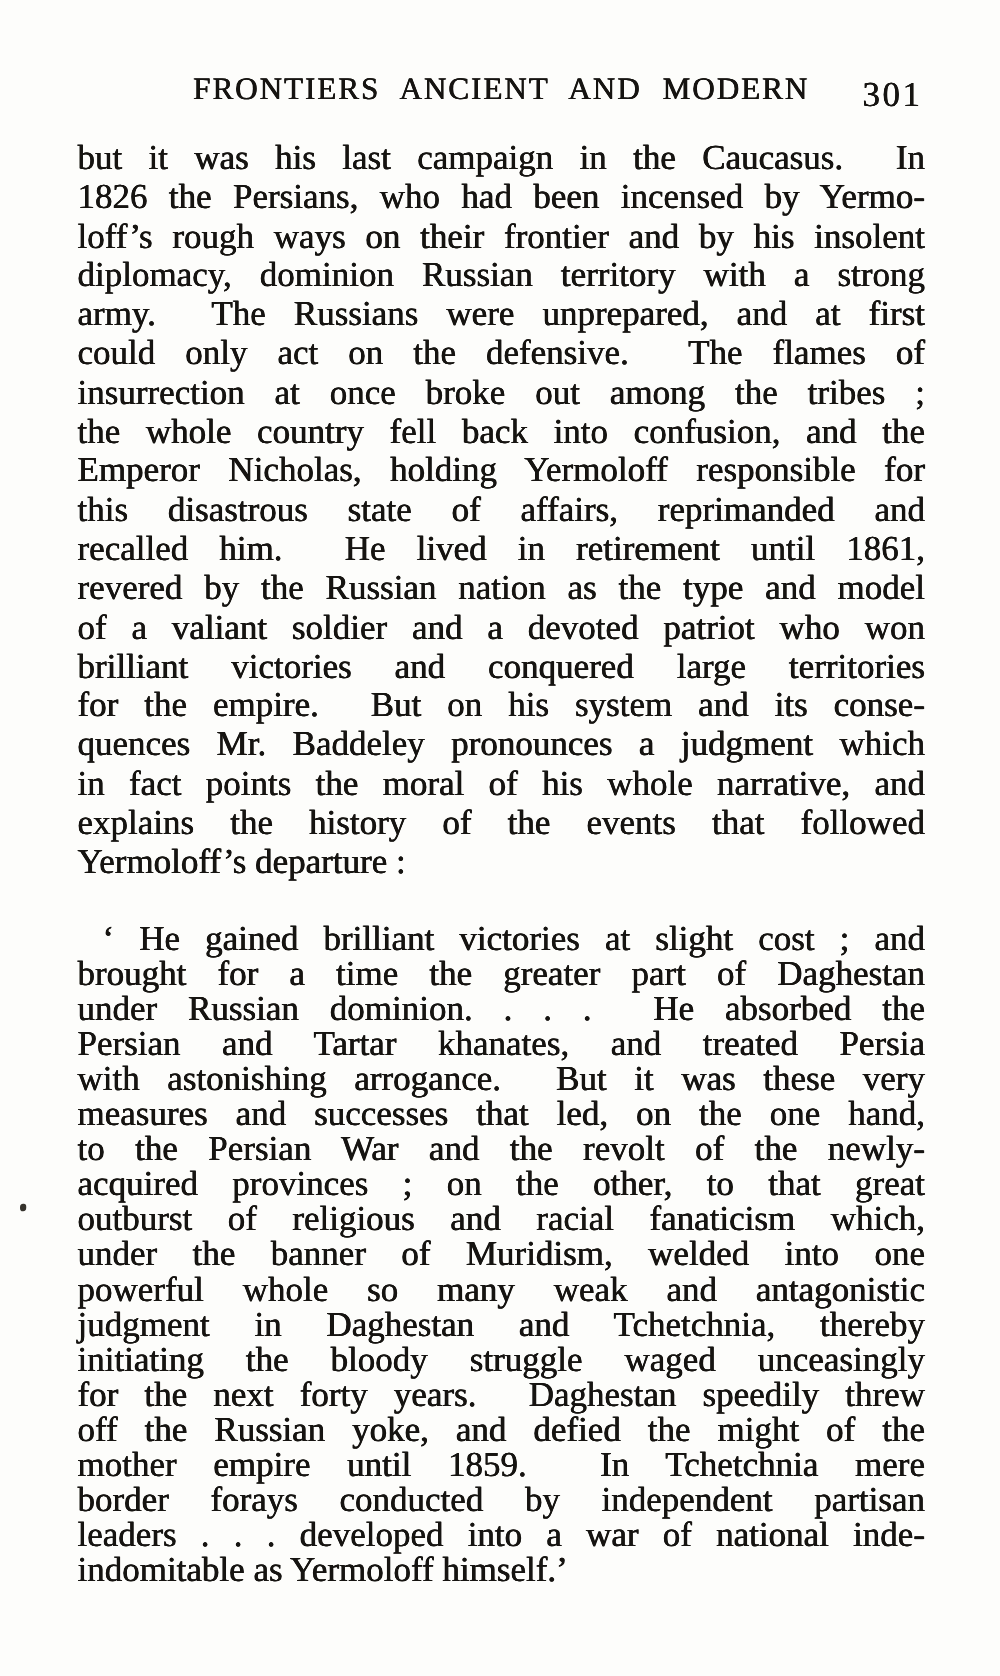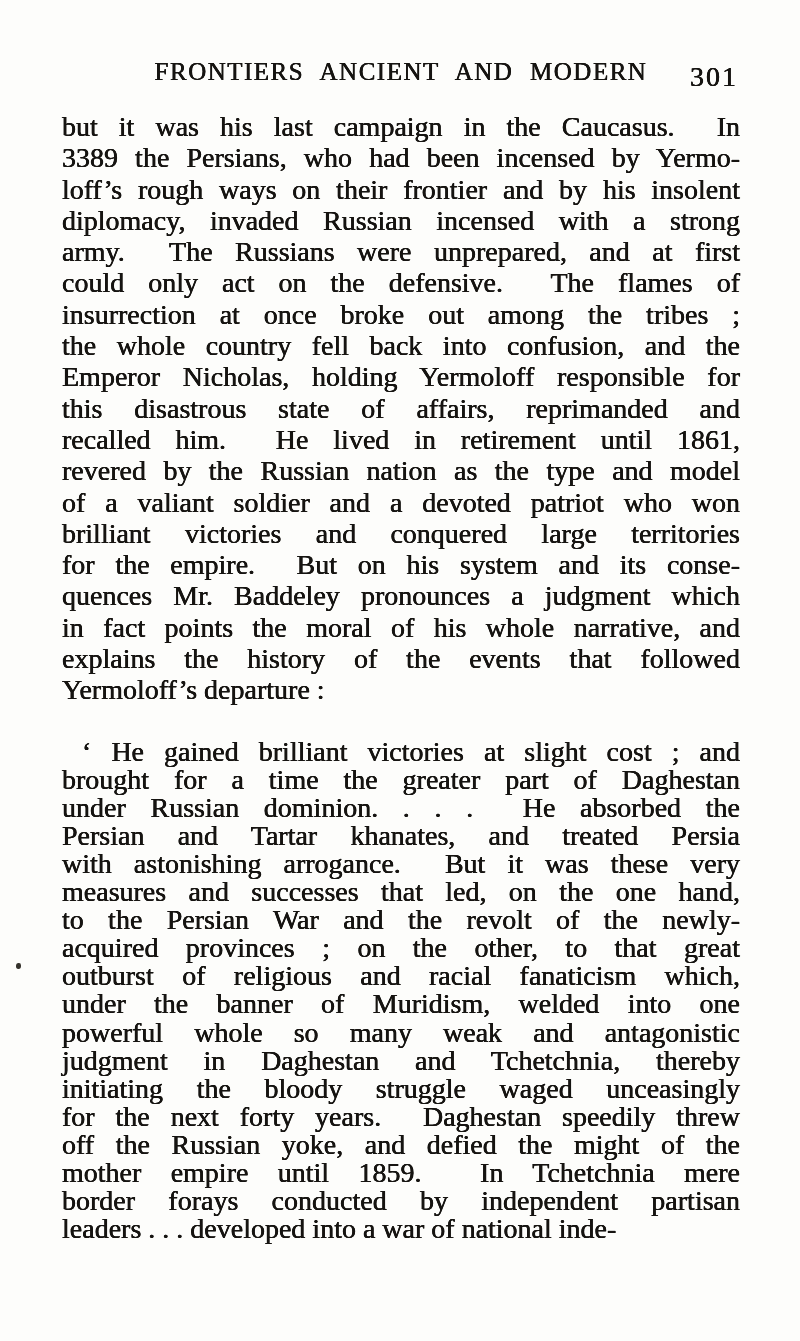--- a/index.html
+++ b/index.html
@@ -83,23 +83,23 @@
 <div class="page">
 
   <div class="running-header">
     <div class="header-title">FRONTIERS ANCIENT AND MODERN</div>
     <div class="page-number">301</div>
   </div>
 
   <div class="text-block">
     <div class="para para1">
         <div class="line">but it was his last campaign in the Caucasus.&nbsp; In</div>
-        <div class="line">3389 the Persians, who had been incensed by Yermo-</div>
+        <div class="line">1826 the Persians, who had been incensed by Yermo-</div>
         <div class="line">loff’s rough ways on their frontier and by his insolent</div>
-        <div class="line">diplomacy, invaded Russian incensed with a strong</div>
+        <div class="line">diplomacy, dominion Russian territory with a strong</div>
         <div class="line">army.&nbsp; The Russians were unprepared, and at first</div>
         <div class="line">could only act on the defensive.&nbsp; The flames of</div>
         <div class="line">insurrection at once broke out among the tribes ;</div>
         <div class="line">the whole country fell back into confusion, and the</div>
         <div class="line">Emperor Nicholas, holding Yermoloff responsible for</div>
         <div class="line">this disastrous state of affairs, reprimanded and</div>
         <div class="line">recalled him.&nbsp; He lived in retirement until 1861,</div>
         <div class="line">revered by the Russian nation as the type and model</div>
         <div class="line">of a valiant soldier and a devoted patriot who won</div>
         <div class="line">brilliant victories and conquered large territories</div>
@@ -121,18 +121,19 @@
         <div class="line">outburst of religious and racial fanaticism which,</div>
         <div class="line">under the banner of Muridism, welded into one</div>
         <div class="line">powerful whole so many weak and antagonistic</div>
         <div class="line">judgment in Daghestan and Tchetchnia, thereby</div>
         <div class="line">initiating the bloody struggle waged unceasingly</div>
         <div class="line">for the next forty years.&nbsp; Daghestan speedily threw</div>
         <div class="line">off the Russian yoke, and defied the might of the</div>
         <div class="line">mother empire until 1859.&nbsp; In Tchetchnia mere</div>
         <div class="line">border forays conducted by independent partisan</div>
         <div class="line">leaders&nbsp;.&nbsp;.&nbsp;. developed into a war of national inde-</div>
+        <div class="line">indomitable as Yermoloff himself.’</div>
       </div>
   </div>
 
   <div class="ink-speck"></div>
 
 </div>
 
 </body></html>

